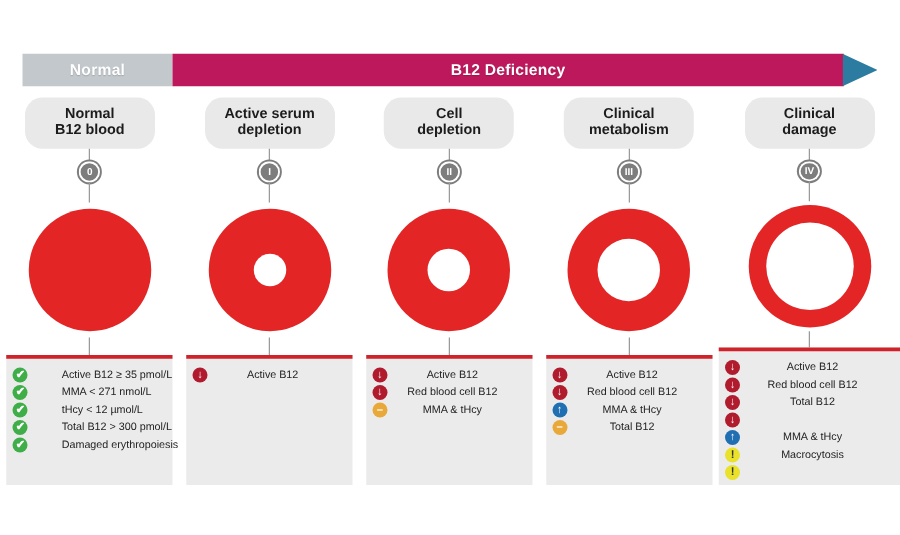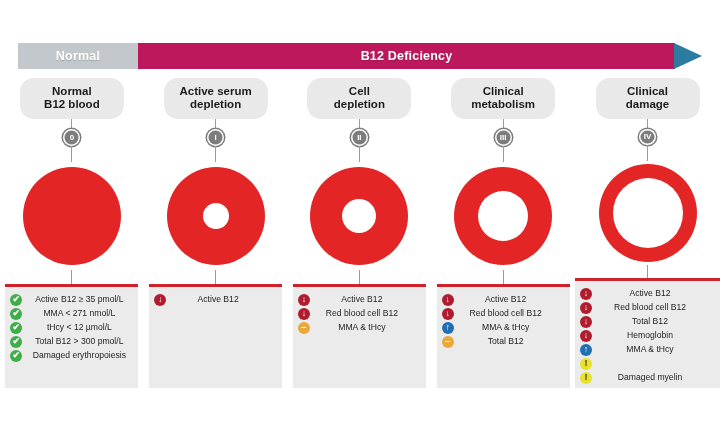--- a/index.html
+++ b/index.html
@@ -116,21 +116,21 @@
   .ic-check{background:#3fae49;}
   .ic-down{background:#b01c2e;}
   .ic-up{background:#1f6fb2;}
   .ic-flat{background:#e8a93a;}
   .ic-warn{background:#e9e12a;color:#333333;}
   .row-text{
     font-size:8.6px;color:#232323;line-height:11px;
     white-space:nowrap;
   }
   .card.center .row-text{flex:1 1 auto;text-align:center;padding-right:10px;}
-  .card.left .row-text{flex:1 1 auto;text-align:center;}
+  .card.left .row-text{flex:1 1 auto;text-align:left;margin-left:24px;}
 
   .arrow-glyph{font-size:9px;line-height:1;}
 </style>
 </head>
 <body>
 
 <div id="stage">
 
   <div class="bar-wrap">
     <div class="bar-seg seg-normal">
@@ -317,36 +317,35 @@
           <div class="row">
             <div class="row-icon ic-down" style="background: rgb(176, 28, 46);">
               <span class="arrow-glyph">↓</span>
             </div>
             <div class="row-text">Total B12</div>
           </div>
           <div class="row">
             <div class="row-icon ic-down" style="background: rgb(176, 28, 46);">
               <span class="arrow-glyph">↓</span>
             </div>
-            <div class="row-text">Hemoglobin</div>
           </div>
           <div class="row">
             <div class="row-icon ic-up" style="background: rgb(31, 111, 178);">
               <span class="arrow-glyph">↑</span>
             </div>
             <div class="row-text">MMA &amp; tHcy</div>
           </div>
           <div class="row">
             <div class="row-icon ic-warn" style="background: rgb(233, 225, 42);">
               <span class="arrow-glyph">!</span>
             </div>
+            <div class="row-text">Macrocytosis</div>
           </div>
           <div class="row">
             <div class="row-icon ic-warn" style="background: rgb(233, 225, 42);">
               <span class="arrow-glyph">!</span>
             </div>
-            <div class="row-text">Damaged myelin</div>
           </div>
         </div>
       </div>
     </div>
 
 </div>
 
 </body></html>

